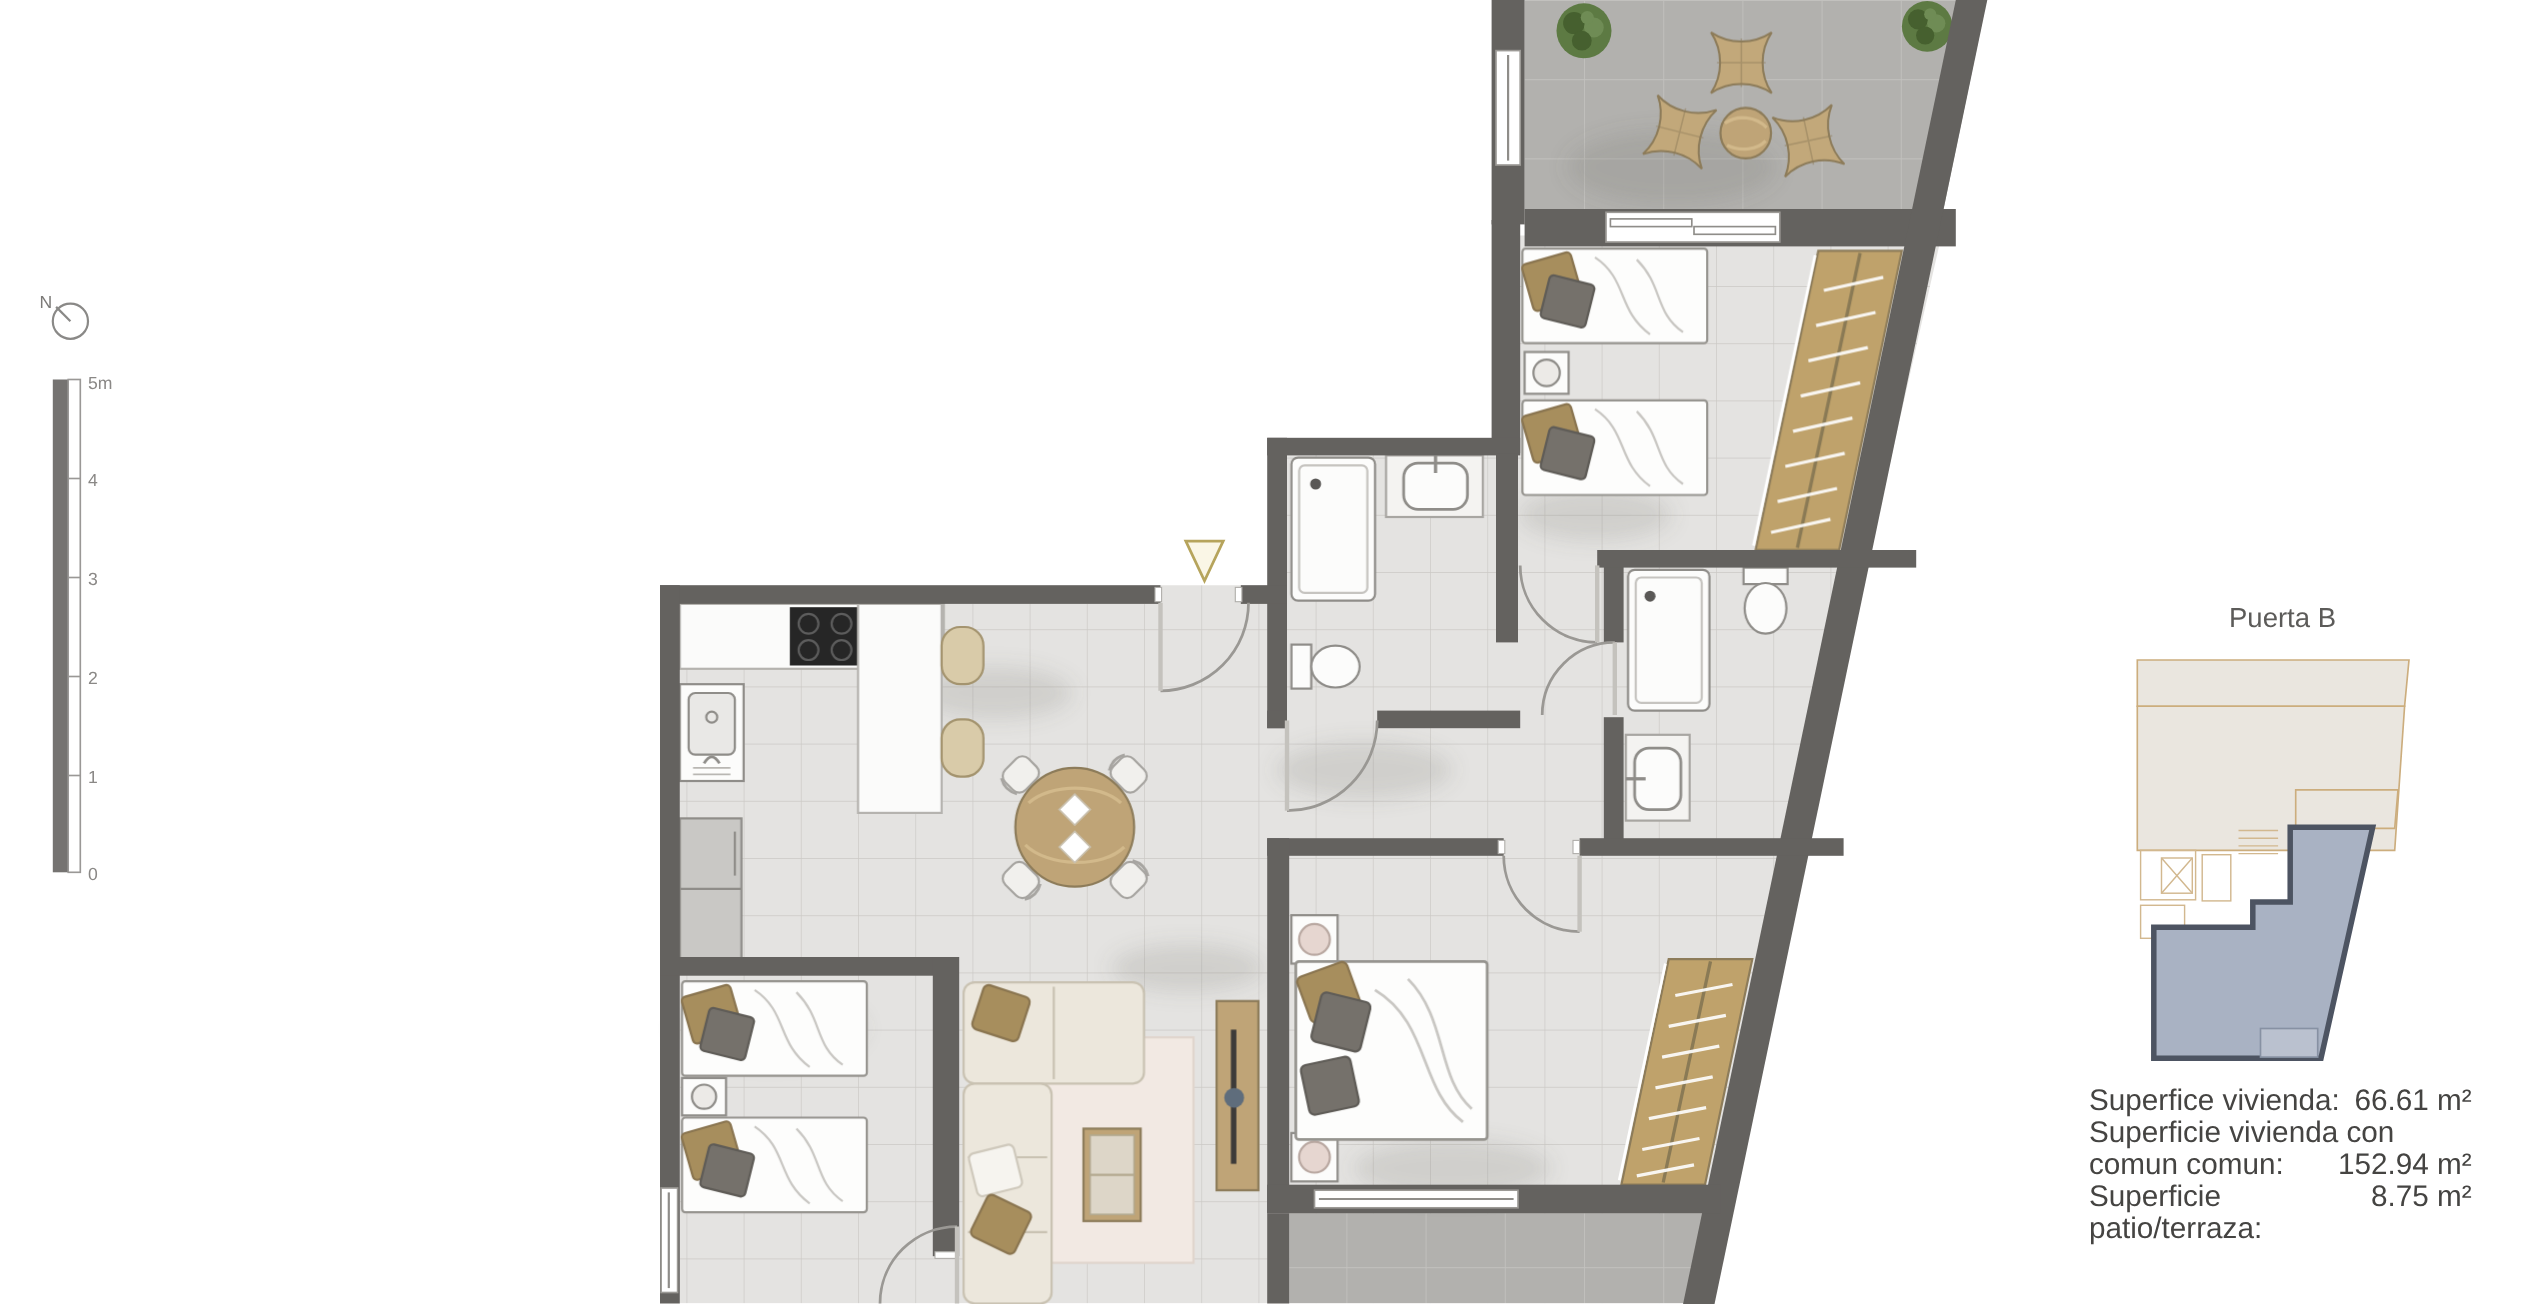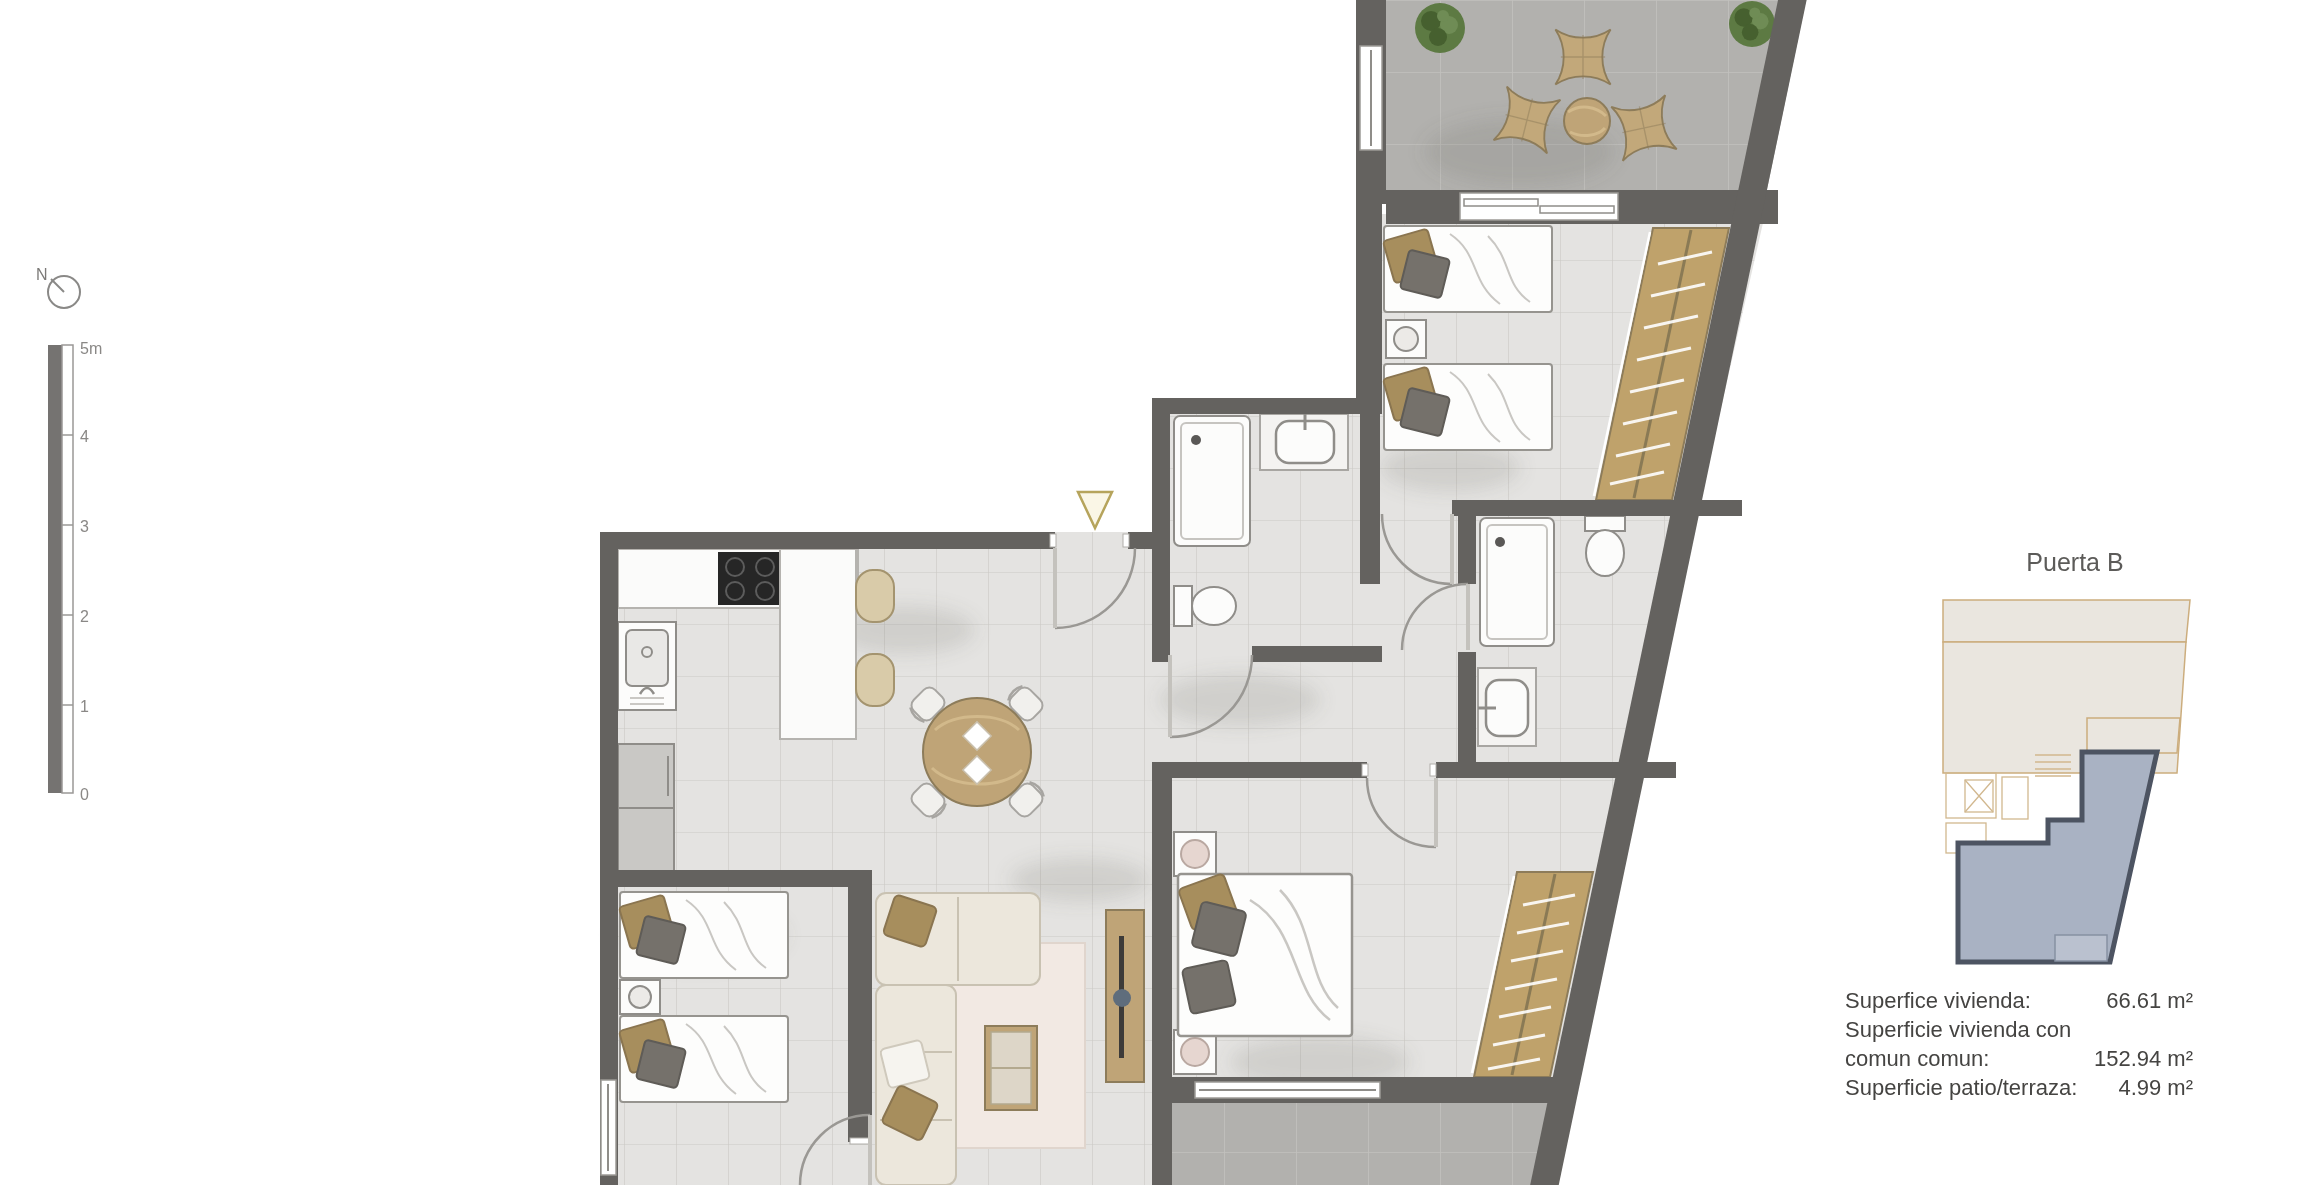--- a/index.html
+++ b/index.html
@@ -26,21 +26,21 @@
   .winwhite{fill:#ffffff;stroke:#9c9a96;stroke-width:1.5;}
   .winline{stroke:#8f8d89;stroke-width:2;fill:none;}
   .lamp{fill:#eceae7;stroke:#8f8d89;stroke-width:2;}
   .shadow{fill:#6b6965;opacity:.16;}
   
   .legend-title{position:absolute;left:1900px;top:510px;width:350px;text-align:center;
     font-size:30px;font-weight:700;letter-spacing:3px;color:var(--text,#454442);}
   .legend-sub{position:absolute;left:1900px;top:548px;width:350px;text-align:center;
     font-size:25px;font-weight:400;color:#5c5b59;}
   .keyplan{position:absolute;left:1940px;top:595px;}
-  .areas{position:absolute;left:1845px;top:986px;width:348px;font-size:22px;
+  .areas{position:absolute;left:1899px;top:986px;width:348px;font-size:27px;
     line-height:29px;color:var(--text,#454442);}
   .area-row{display:flex;}
   .area-row .lbl{flex:1;text-align:left;}
   .area-row .val{text-align:right;white-space:nowrap;}
 </style>
 </head>
 <body>
 
 <div class="stage">
 
@@ -381,17 +381,17 @@
     <div class="area-row">
       <span class="lbl">Superficie vivienda con</span>
       <span class="val"></span>
     </div>
     <div class="area-row">
       <span class="lbl">comun comun:</span>
       <span class="val">152.94 m²</span>
     </div>
     <div class="area-row">
       <span class="lbl">Superficie patio/terraza:</span>
-      <span class="val">4.99 m²</span>
+      <span class="val">8.75 m²</span>
     </div>
   </div>
 
 </div>
 
 </body></html>

